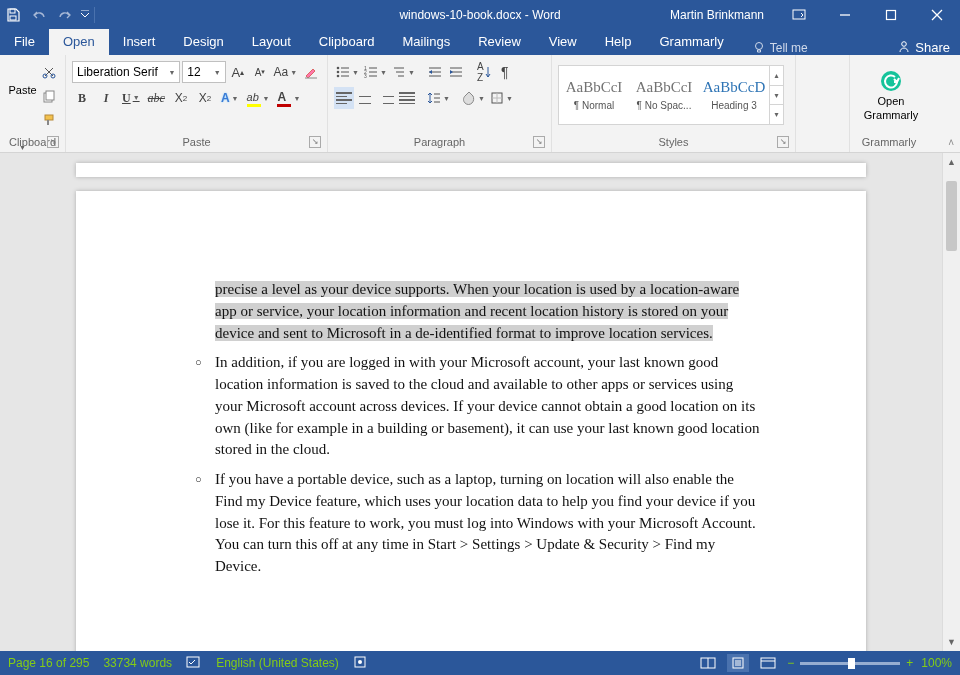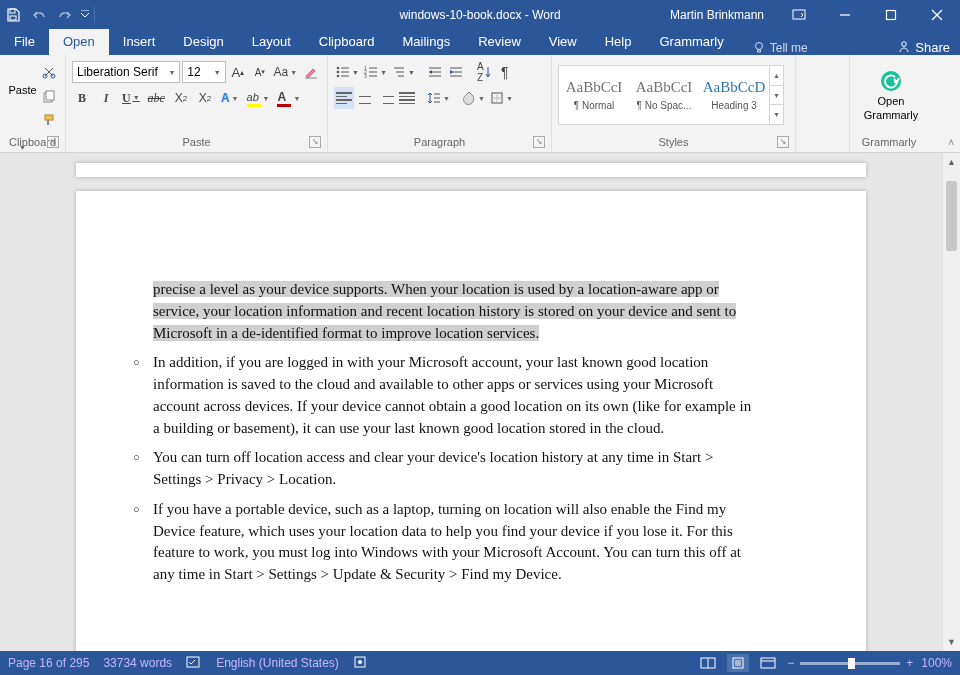--- a/index.html
+++ b/index.html
@@ -41,34 +41,34 @@
 .style-box .preview { font-family: "Times New Roman", serif; font-size: 15px; color: #737373; }
 .style-gallery { display:flex; border:1px solid #d4d4d4; background:#fff; height:60px; }
 .style-scroll { width:14px; display:flex; flex-direction:column; border-left:1px solid #d4d4d4;}
 .style-scroll div{flex:1; display:flex; align-items:center; justify-content:center; border-bottom:1px solid #d4d4d4; font-size:8px; color:#666;}
 .style-scroll div:last-child{border-bottom:none;}
 .collapse-caret { position: absolute; right: 6px; bottom: 4px; font-size: 10px; color: #888; }
 
 
 .doc-scroll { position: absolute; top: 153px; left: 0; right: 18px; bottom: 24px; background: #e6e6e6; overflow: hidden; }
 .page-frag-top { margin: 10px auto 14px; width: 790px; height: 14px; background: #fff; box-shadow: 0 0 4px rgba(0,0,0,.25); }
-.page { margin: 0 auto; width: 790px; min-height: 470px; background: #fff; box-shadow: 0 0 4px rgba(0,0,0,.25); padding: 88px 105px 20px 43px; font-family: "Times New Roman", Georgia, serif; font-size: 15px; color: #111; line-height: 1.45; }
+.page { margin: 0 auto; width: 790px; min-height: 470px; background: #fff; box-shadow: 0 0 4px rgba(0,0,0,.25); padding: 88px 105px 20px 105px; font-family: "Times New Roman", Georgia, serif; font-size: 15px; color: #111; line-height: 1.45; }
 .para-hl { background: #d0d0d0; }
 .bullet-list { list-style: none; padding: 0; margin-top: 8px; }
 .bullet-list li { position: relative; padding-left: 34px; margin: 8px 0; }
 .bullet-list li::before { content: "○"; position: absolute; left: 14px; top: 0; font-size: 11px; color: #222; line-height: 21px;}
 
 
 .vscroll { position: absolute; top: 153px; right: 0; bottom: 24px; width: 18px; background: #f0f0f0; border-left: 1px solid #dcdcdc; display:flex; flex-direction:column;}
 .vscroll .arrow{height:18px; display:flex; align-items:center; justify-content:center; font-size:9px; color:#666;}
 .vscroll .track{flex:1; position:relative;}
 .vscroll .thumb{position:absolute; left:3px; right:3px; top:10px; height:70px; background:#c7c7c7; border-radius:2px;}
 
 
-.statusbar { position: absolute; left:0; right:0; bottom:0; height: 24px; background: #2b579a; color: #c4b5fd; display: flex; align-items: center; font-size: 12px; padding: 0 8px; gap: 14px; }
+.statusbar { position: absolute; left:0; right:0; bottom:0; height: 24px; background: #2b579a; color: #84cc16; display: flex; align-items: center; font-size: 12px; padding: 0 8px; gap: 14px; }
 .statusbar .sb-right { position:absolute; right:8px; display:flex; align-items:center; gap:8px;}
 .view-btn { width: 22px; height: 18px; display:flex; align-items:center; justify-content:center; border:1px solid transparent;}
 .view-btn.active{background:#4a72ae;}
 .zoom-slider{display:flex; align-items:center; gap:6px;}
 .slider-track{width:100px; height:3px; background:#96add1; position:relative;}
 .slider-thumb{position:absolute; left:48px; top:-4px; width:7px; height:11px; background:#fff;}
 .slider-tick{position:absolute; left:50px; top:-2px; width:1px; height:7px; background:#fff;}
 
 .icon-letter{font-weight:bold; font-family:"Times New Roman",serif;}
 .underline{text-decoration:underline;}
@@ -404,21 +404,20 @@
 
   <span class="collapse-caret">˄</span>
 </div>
 
 <div class="doc-scroll">
   <div class="page-frag-top"></div>
   <div class="page">
     <p style="padding-left:34px;"><span class="para-hl">precise a level as your device supports. When your location is used by a location-aware app or service, your location information and recent location history is stored on your device and sent to Microsoft in a de-identified format to improve location services.</span></p>
     <ul class="bullet-list">
       <li>In addition, if you are logged in with your Microsoft account, your last known good location information is saved to the cloud and available to other apps or services using your Microsoft account across devices. If your device cannot obtain a good location on its own (like for example in a building or basement), it can use your last known good location stored in the cloud.</li>
-      <li>You can turn off location access and clear your device's location history at any time in Start &gt; Settings &gt; Privacy &gt; Location.</li>
       <li>If you have a portable device, such as a laptop, turning on location will also enable the Find my Device feature, which uses your location data to help you find your device if you lose it. For this feature to work, you must log into Windows with your Microsoft Account. You can turn this off at any time in Start &gt; Settings &gt; Update &amp; Security &gt; Find my Device.</li>
     </ul>
   </div>
 </div>
 
 <div class="vscroll">
   <div class="arrow">▲</div>
   <div class="track">
       <div class="thumb"></div>
     </div>

